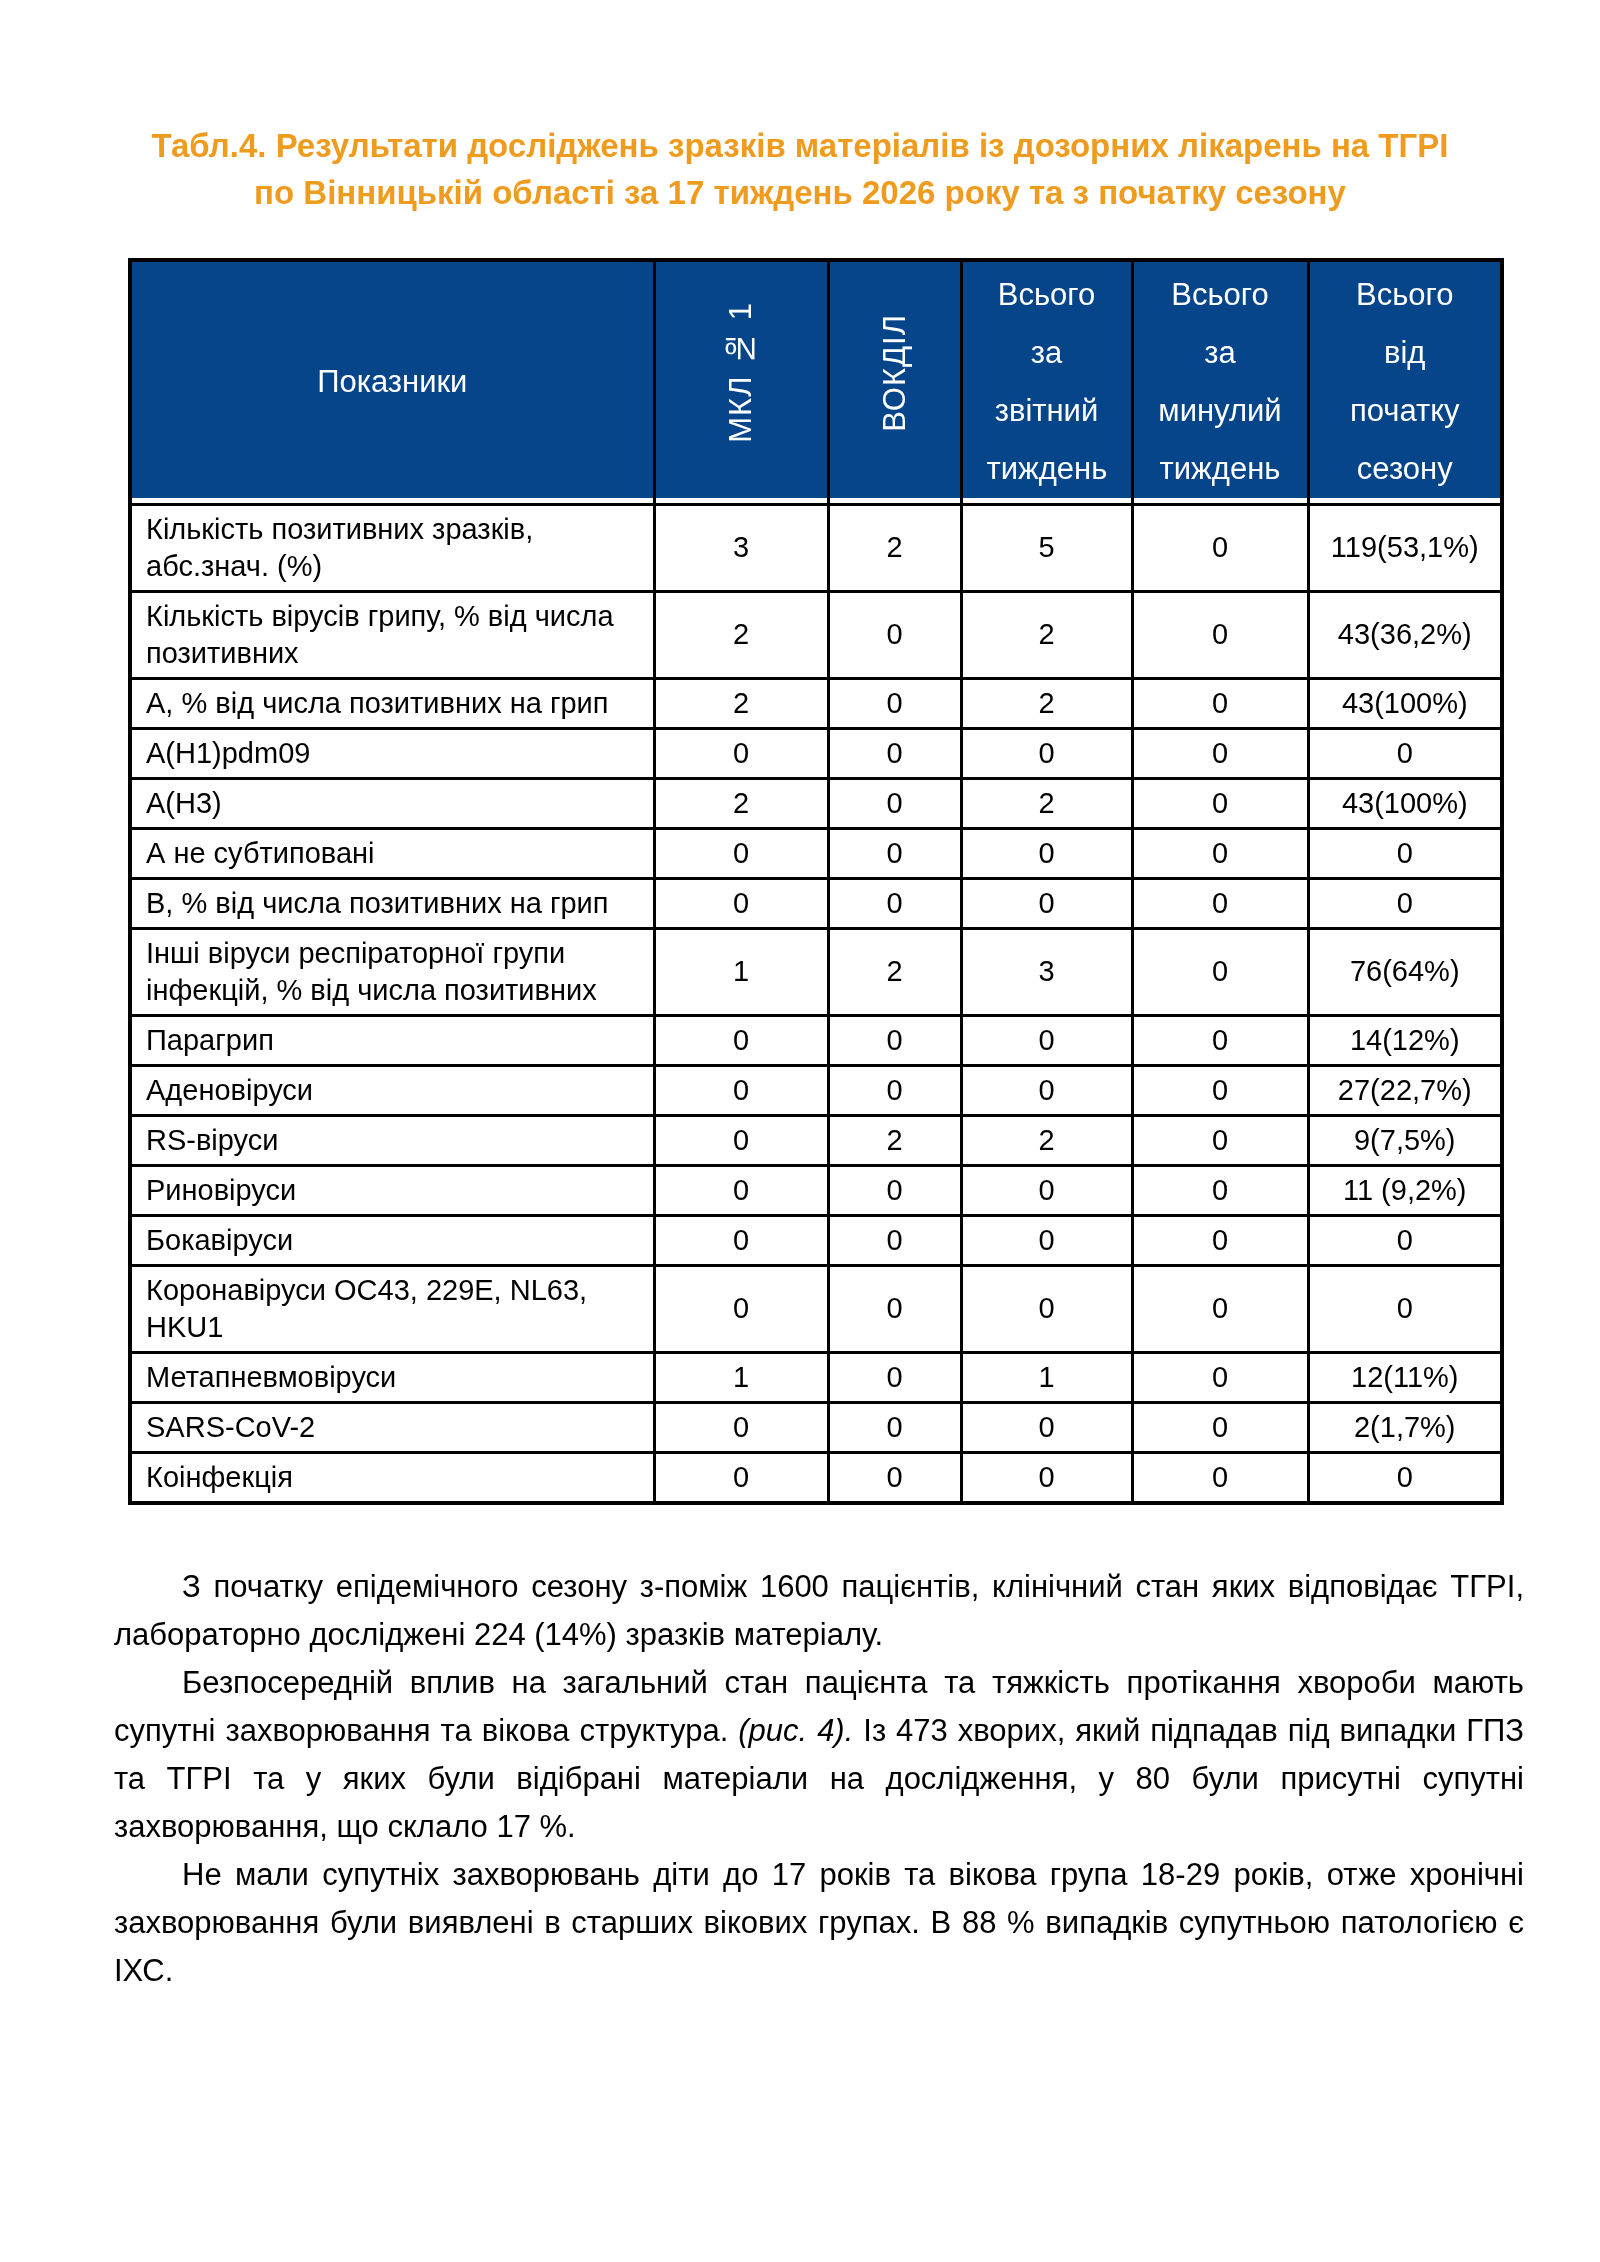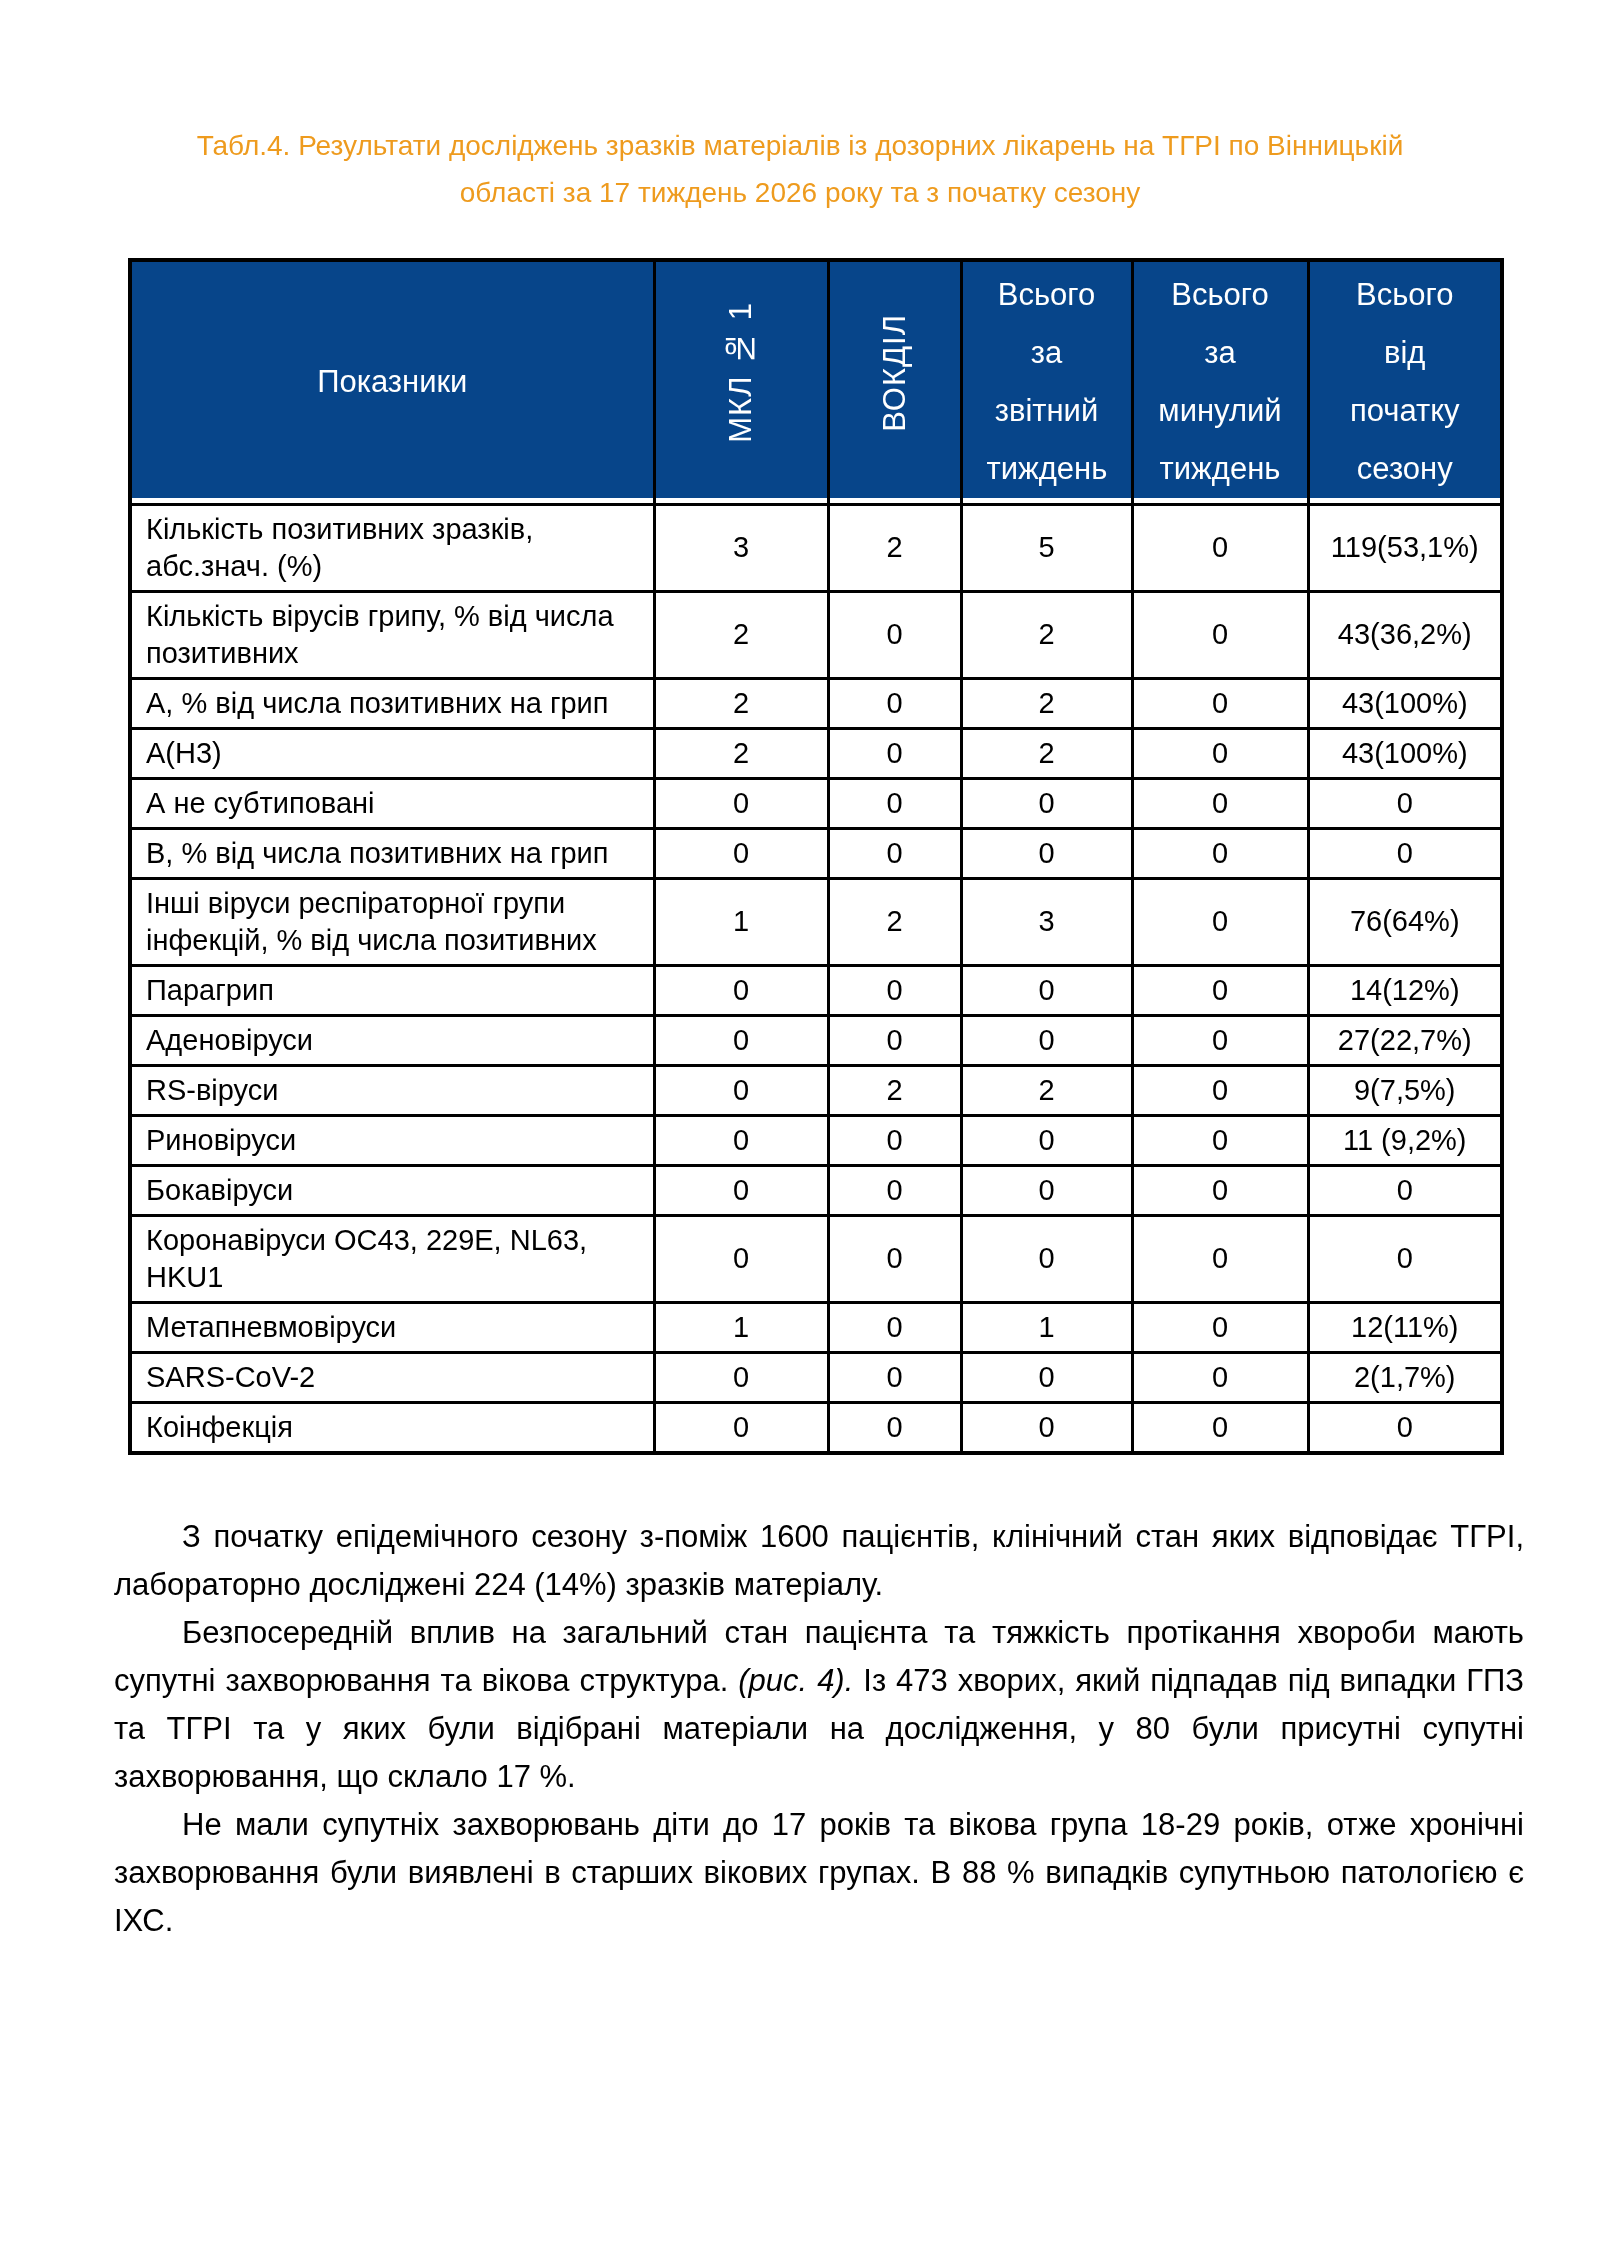--- a/index.html
+++ b/index.html
@@ -11,22 +11,22 @@
     margin: 0 auto;
     background: #ffffff;
     font-family: "Liberation Sans", sans-serif;
     color: #000000;
     overflow: hidden;
   }
   .title {
     margin: 0;
     padding: 122px 150px 0 150px;
     text-align: center;
-    font-size: 28px;
-    font-weight: normal;
+    font-size: 33px;
+    font-weight: bold;
     line-height: 47px;
     color: var(--title-orange, #EE9B1E);
   }
   table.results {
     border-collapse: collapse;
     margin: 42px 0 0 128px;
     width: 1372px;
     table-layout: fixed;
     border: 4px solid #000;
   }
@@ -120,20 +120,28 @@
         </tr>
         <tr>
           <td class="lbl">А, % від числа позитивних на грип</td>
           <td class="val">2</td>
           <td class="val">0</td>
           <td class="val">2</td>
           <td class="val">0</td>
           <td class="val">43(100%)</td>
         </tr>
         <tr>
+          <td class="lbl">A(H1)pdm09</td>
+          <td class="val">0</td>
+          <td class="val">0</td>
+          <td class="val">0</td>
+          <td class="val">0</td>
+          <td class="val">0</td>
+        </tr>
+        <tr>
           <td class="lbl">A(H3)</td>
           <td class="val">2</td>
           <td class="val">0</td>
           <td class="val">2</td>
           <td class="val">0</td>
           <td class="val">43(100%)</td>
         </tr>
         <tr>
           <td class="lbl">А не субтиповані</td>
           <td class="val">0</td>

